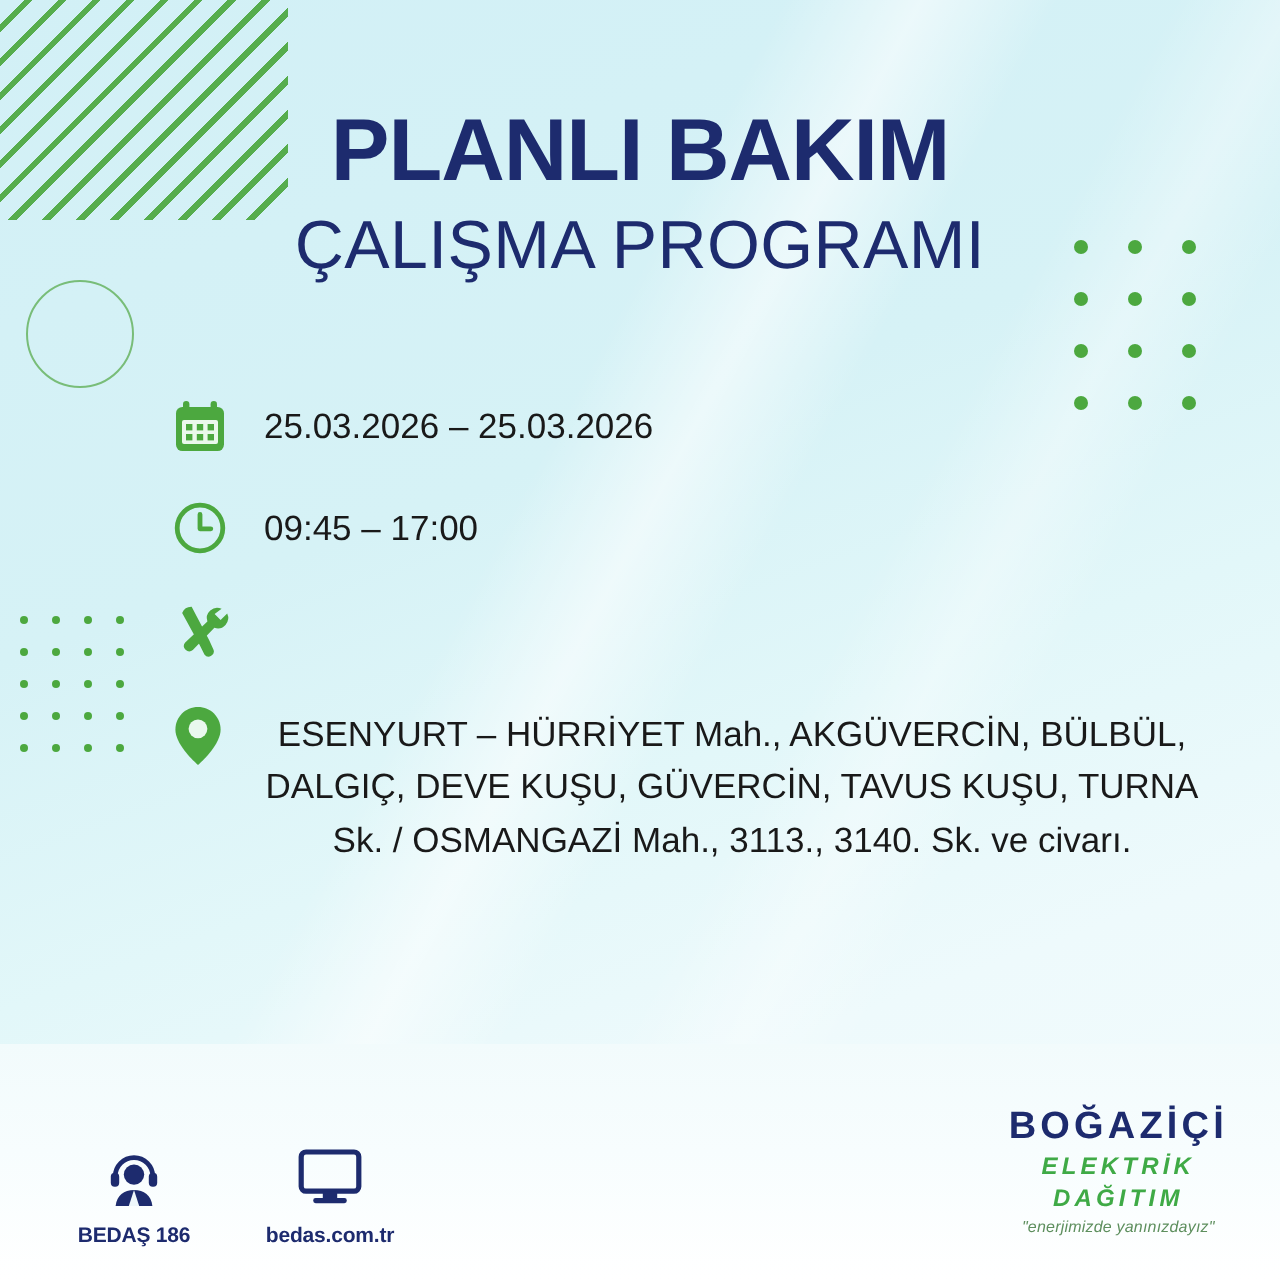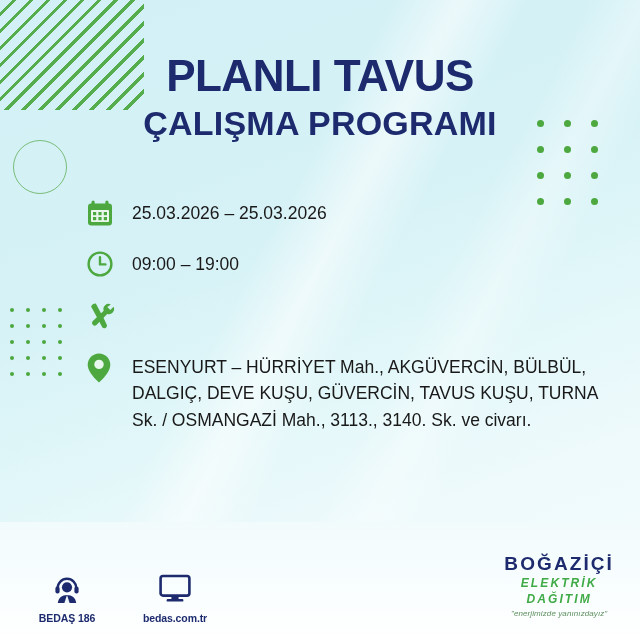--- a/index.html
+++ b/index.html
@@ -51,32 +51,32 @@
   .dots-left i{width:4px;height:4px;}
   .dots-right{right:22px;top:120px;grid-template-columns:repeat(3,27px);grid-auto-rows:26px;}
   .dots-right i{width:7px;height:7px;}
   
   .header{position:absolute;left:0;right:0;top:54px;text-align:center;}
   .title-main{
     font-size:44px;font-weight:bold;color:#1d2b6e;
     letter-spacing:-0.5px;line-height:1.02;margin:0;
   }
   .title-sub{
-    font-size:34px;font-weight:bold;color:#1d2b6e;
+    font-size:34px;font-weight:normal;color:#1d2b6e;
     letter-spacing:.2px;line-height:1.1;margin:6px 0 0 0;
   }
   
   .info{position:absolute;left:86px;top:198px;right:40px;}
-  .row{display:flex;align-items:flex-start;margin-bottom:22px;}
+  .row{display:flex;align-items:flex-start;margin-bottom:22px;text-align:center;}
   .row .ico{width:46px;flex:0 0 46px;display:flex;justify-content:flex-start;padding-top:1px;}
   .row .txt{font-size:17.5px;color:#191919;line-height:1.42;padding-top:3px;}
   .row-addr{margin-bottom:12px;}
   .row-addr .txt{line-height:1.5;}
   
-  .contacts{position:absolute;left:26px;bottom:16px;display:flex;gap:26px;}
+  .contacts{position:absolute;left:26px;bottom:16px;display:flex;gap:16px;}
   .contact{width:82px;text-align:center;}
   .contact .cico{height:36px;display:flex;align-items:center;justify-content:center;}
   .contact .clabel{margin-top:5px;font-size:10.5px;color:#1d2b6e;font-weight:bold;letter-spacing:-.1px;}
   
   .brand{position:absolute;right:26px;bottom:22px;text-align:center;line-height:1;}
   .brand .l1{font-size:19px;font-weight:bold;color:#1d2b6e;letter-spacing:2.1px;}
   .brand .l2,.brand .l3{font-size:12px;font-weight:bold;color:#3faa46;letter-spacing:2.1px;margin-top:4px;font-style:italic;}
   .brand .tag{margin-top:5px;font-size:8px;font-style:italic;color:#5e8f5e;letter-spacing:.1px;}
 </style>
 </head>
@@ -120,21 +120,21 @@
       <i></i>
     <i></i>
       <i></i>
       <i></i>
     <i></i>
       <i></i>
       <i></i>
   </div>
 
   <div class="header">
-    <h1 class="title-main">PLANLI TAVUS</h1>
+    <h1 class="title-main">PLANLI BAKIM</h1>
     <h2 class="title-sub">ÇALIŞMA PROGRAMI</h2>
   </div>
 
   <div class="info">
 
     <div class="row">
       <span class="ico">
         <svg width="28" height="28" viewBox="0 0 28 28">
           <rect x="5.5" y="1.5" width="3.2" height="5.5" rx="1.6" fill="#4ca83f"></rect>
           <rect x="19.3" y="1.5" width="3.2" height="5.5" rx="1.6" fill="#4ca83f"></rect>
@@ -153,21 +153,21 @@
       <span class="txt">25.03.2026 – 25.03.2026</span>
     </div>
 
     <div class="row">
       <span class="ico">
         <svg width="28" height="28" viewBox="0 0 28 28">
           <circle cx="14" cy="14" r="11.4" fill="none" stroke="#4ca83f" stroke-width="2.4"></circle>
           <path d="M14 7.2 V14.4 H19.4" fill="none" stroke="#4ca83f" stroke-width="2.4" stroke-linecap="round" stroke-linejoin="round"></path>
         </svg>
       </span>
-      <span class="txt">09:00 – 19:00</span>
+      <span class="txt">09:45 – 17:00</span>
     </div>
 
     <div class="row">
       <span class="ico">
         <svg width="30" height="28" viewBox="0 0 30 28">
           <path d="M7.5 3.5 L19.5 18 L22.5 22 a2.6 2.6 0 0 1-3.8 3.5 L15.5 21.5 L3.5 7.5 a5 5 0 0 1 4-4 z" fill="#4ca83f" transform="rotate(12 14 14)"></path>
           <path d="M24.8 3.4 a5.2 5.2 0 0 0-7.1 6.4 L6.6 20.2 a2.7 2.7 0 0 0 3.8 3.8 L21.2 12.9 a5.2 5.2 0 0 0 6.4-7.1 L24.3 9 l-3-3 z" fill="#4ca83f"></path>
         </svg>
       </span>
     </div>

